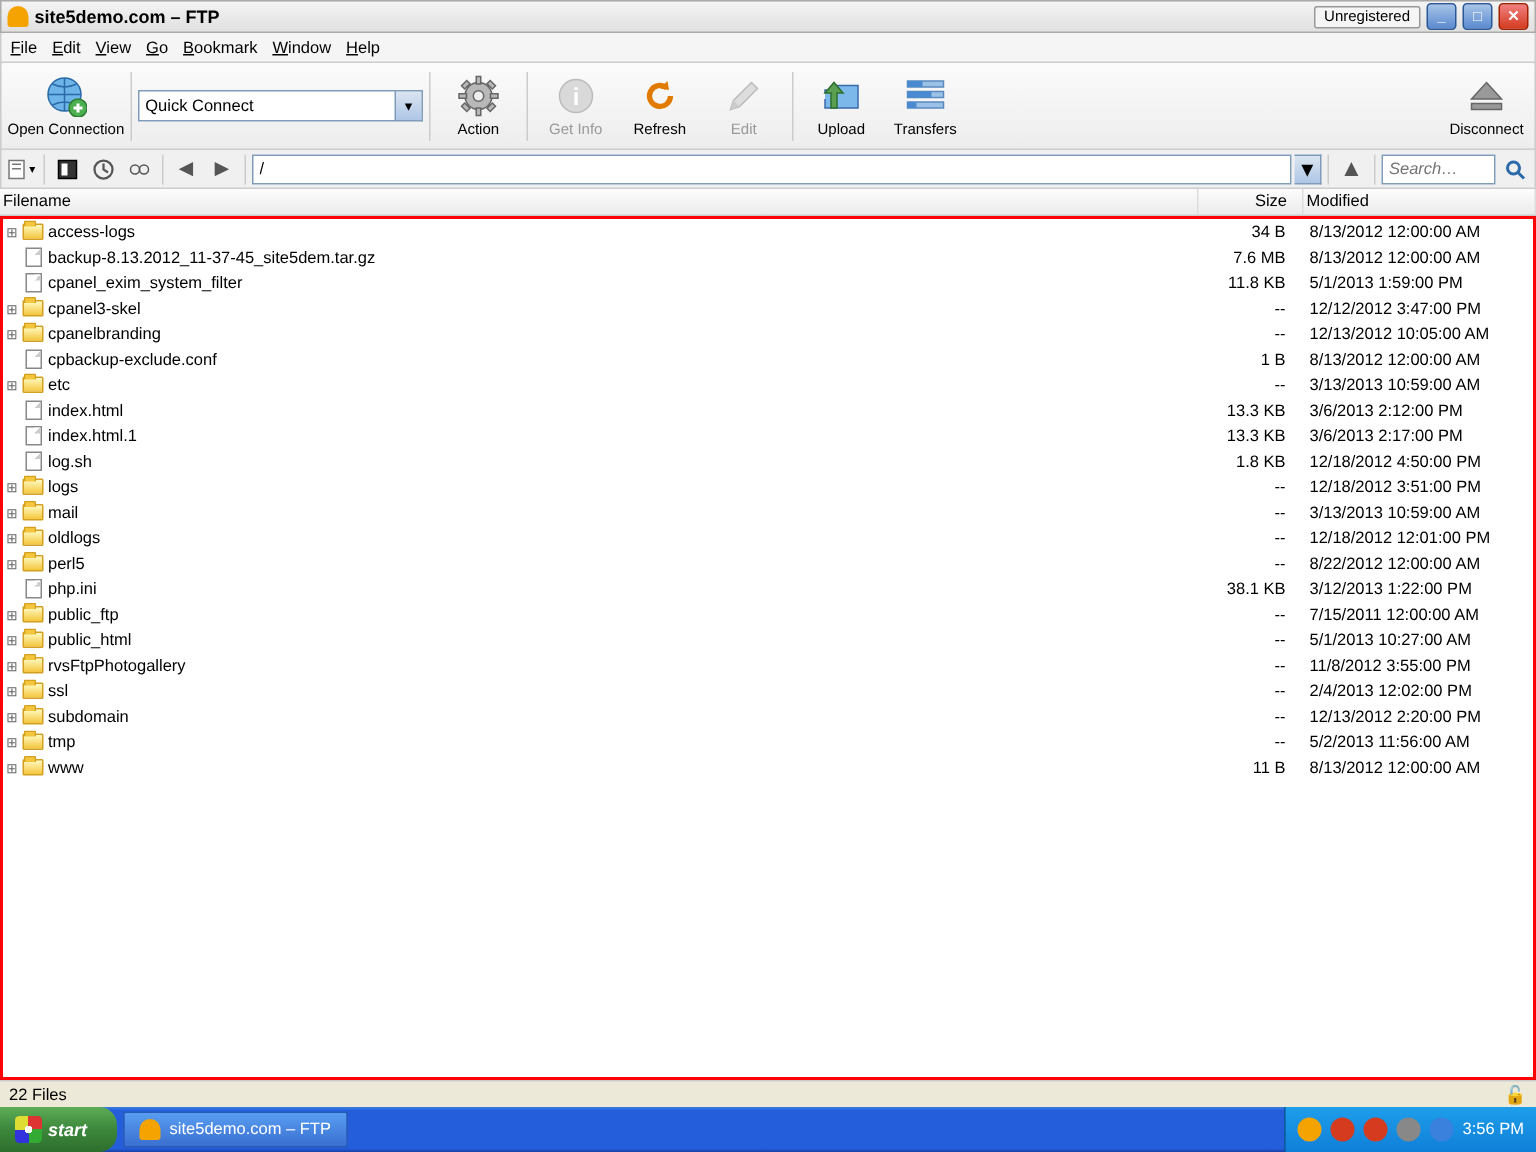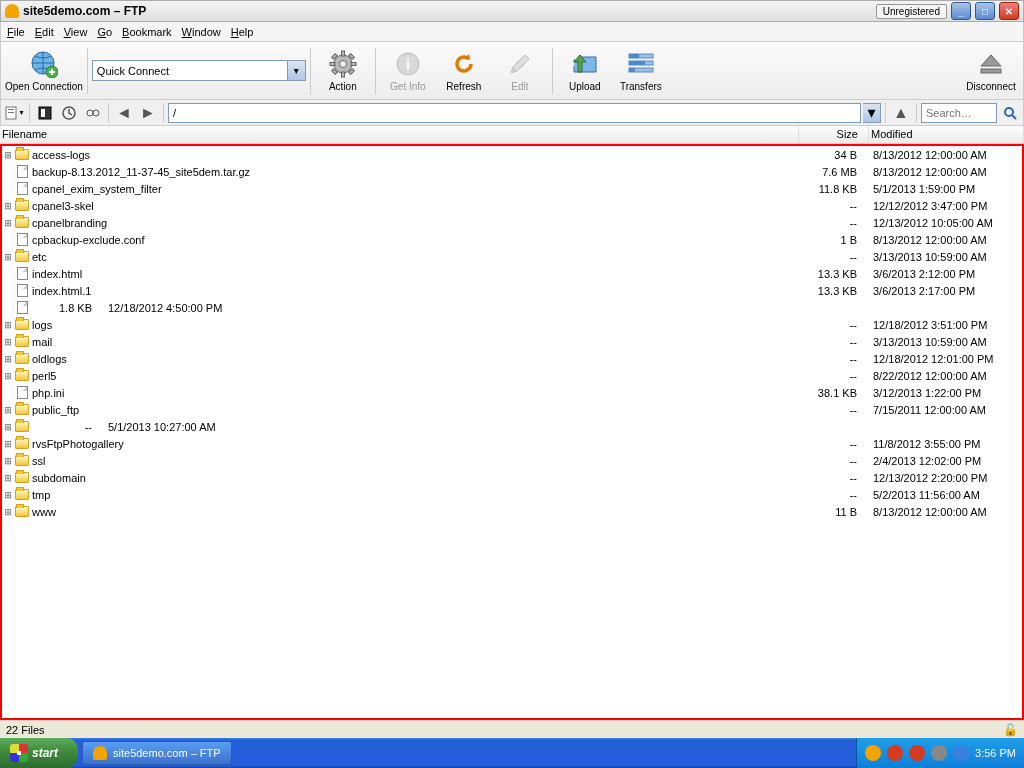--- a/index.html
+++ b/index.html
@@ -18,30 +18,30 @@
 .menubar span { cursor: default; }
 .menubar span:first-letter { text-decoration: underline; }
 
 
 .toolbar { height: 58px; background: linear-gradient(to bottom, #fbfbfb, #ededed); border: 1px solid #ccc; border-top:none; display: flex; align-items: center; padding: 2px 4px; font-size: 10px; }
 .tb-item { display:flex; flex-direction:column; align-items:center; justify-content:center; min-width:56px; height:54px; gap:2px; cursor:default;}
 .tb-item .icn { width:30px; height:30px; display:flex; align-items:center; justify-content:center; }
 .tb-item.dim { color:#999; }
 .tb-sep { width:1px; height:46px; background:#ccc; margin: 0 4px; }
 .qc-wrap { display:flex; align-items:center; }
-.qc { width: 196px; height: 21px; border:1px solid #7f9db9; font-size:11px; padding: 0 4px; background:#fff; }
+.qc { width: 172px; height: 21px; border:1px solid #7f9db9; font-size:11px; padding: 0 4px; background:#fff; }
 .qc-btn { width:18px; height:21px; border:1px solid #7f9db9; border-left:none; background: linear-gradient(to bottom,#dbe5f1,#aec6e6); display:flex;align-items:center;justify-content:center; }
 
 
 .navbar { height: 26px; background: #f0f0f0; border: 1px solid #ccc; border-top:none; display:flex; align-items:center; padding: 0 2px; gap:2px; }
 .nav-btn { width:22px; height:22px; display:flex; align-items:center; justify-content:center; border-radius:2px; }
 .nav-sep { width:1px; height:20px; background:#ccc; margin: 0 2px; }
 .path-input { flex:1; height:20px; border:1px solid #7f9db9; background:#fff; font-size:11px; padding:0 4px; }
 .path-btn { width:18px; height:20px; border:1px solid #7f9db9; border-left:none; background: linear-gradient(to bottom,#dbe5f1,#aec6e6); display:flex;align-items:center;justify-content:center; }
-.search-input { width:76px; height:20px; border:1px solid #7f9db9; background:#fff; font-size:11px; color:#999; padding:0 4px; }
+.search-input { width:76px; height:20px; border:1px solid #7f9db9; background:#fff; font-size:11px; font-style:italic; color:#999; padding:0 4px; }
 
 
 .cols { height: 18px; background: linear-gradient(to bottom,#fdfdfd,#ebebeb); border-bottom:1px solid #ccc; display:flex; font-size:11px; }
 .col { padding: 2px 2px; border-right:1px solid #ddd; }
 .col-name { flex: 1; }
 .col-size { width: 70px; text-align:right; padding-right:10px;}
 .col-mod { width: 155px; }
 
 
 .filelist { flex:1; background:#fff; border:2px solid red; overflow:auto; font-size:11px; }
@@ -333,20 +333,21 @@
       </div>
       <div class="name">index.html.1</div>
       <div class="size">13.3 KB</div>
       <div class="mod">3/6/2013 2:17:00 PM</div>
     </div>
     <div class="row">
       <div class="exp"></div>
       <div class="icn">
         <div class="file-icon"></div>
       </div>
+      <div class="name">log.sh</div>
       <div class="size">1.8 KB</div>
       <div class="mod">12/18/2012 4:50:00 PM</div>
     </div>
     <div class="row">
       <div class="exp">⊞</div>
       <div class="icn">
         <div class="folder-icon"></div>
       </div>
       <div class="name">logs</div>
       <div class="size">--</div>
@@ -395,20 +396,21 @@
       </div>
       <div class="name">public_ftp</div>
       <div class="size">--</div>
       <div class="mod">7/15/2011 12:00:00 AM</div>
     </div>
     <div class="row">
       <div class="exp">⊞</div>
       <div class="icn">
         <div class="folder-icon"></div>
       </div>
+      <div class="name">public_html</div>
       <div class="size">--</div>
       <div class="mod">5/1/2013 10:27:00 AM</div>
     </div>
     <div class="row">
       <div class="exp">⊞</div>
       <div class="icn">
         <div class="folder-icon"></div>
       </div>
       <div class="name">rvsFtpPhotogallery</div>
       <div class="size">--</div>

